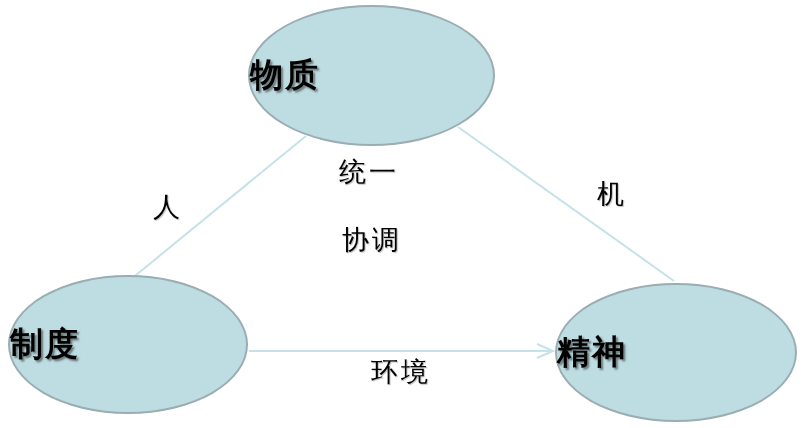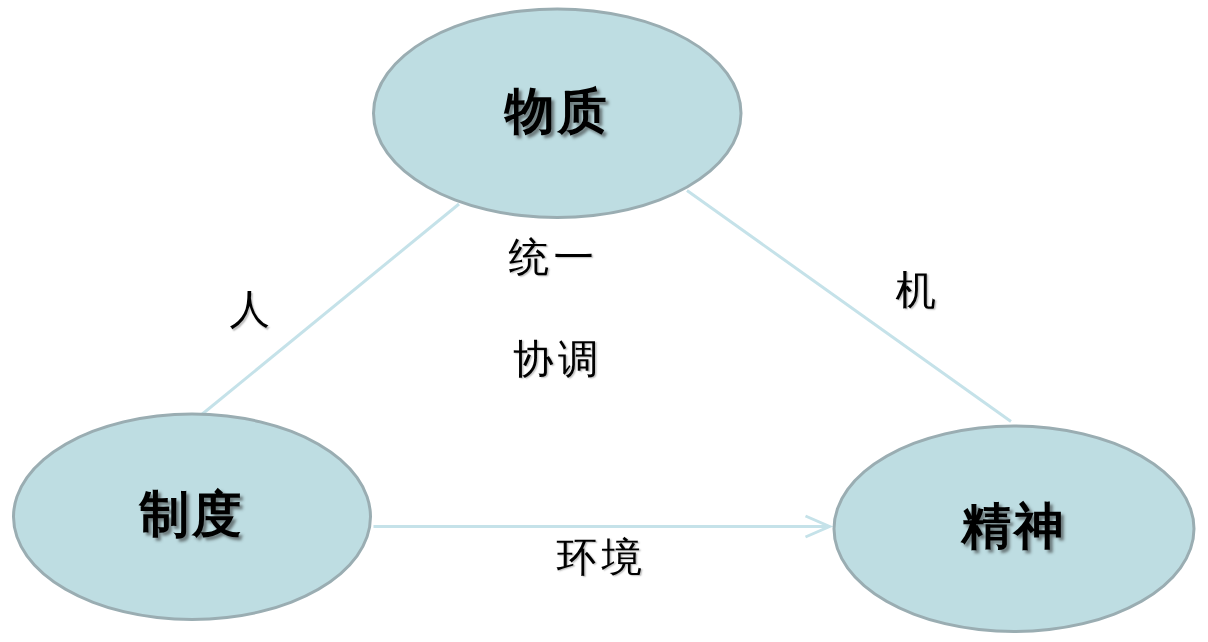--- a/index.html
+++ b/index.html
@@ -23,21 +23,20 @@
     height: 428px;
   }
   .node {
     position: absolute;
     border-radius: 50%;
     background: #bedde2;
     border: 2px solid #9aadb2;
     box-sizing: border-box;
     display: flex;
     align-items: center;
-    justify-content: center;
   }
   .node-material   { left: 248px; top: 5px;   width: 247px; height: 141px; }
   .node-institution{ left: 8px;   top: 275px; width: 240px; height: 139px; }
   .node-spirit     { left: 555px; top: 283px; width: 242px; height: 139px; }
   .node-label {
     font-size: 33px;
     font-weight: bold;
     color: #000000;
     letter-spacing: 2px;
     text-shadow: 2px 2px 2px rgba(40, 40, 40, 0.55);

